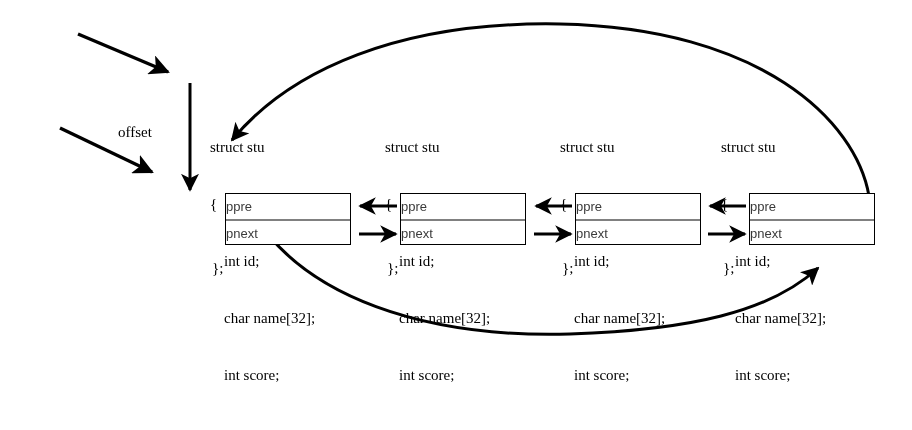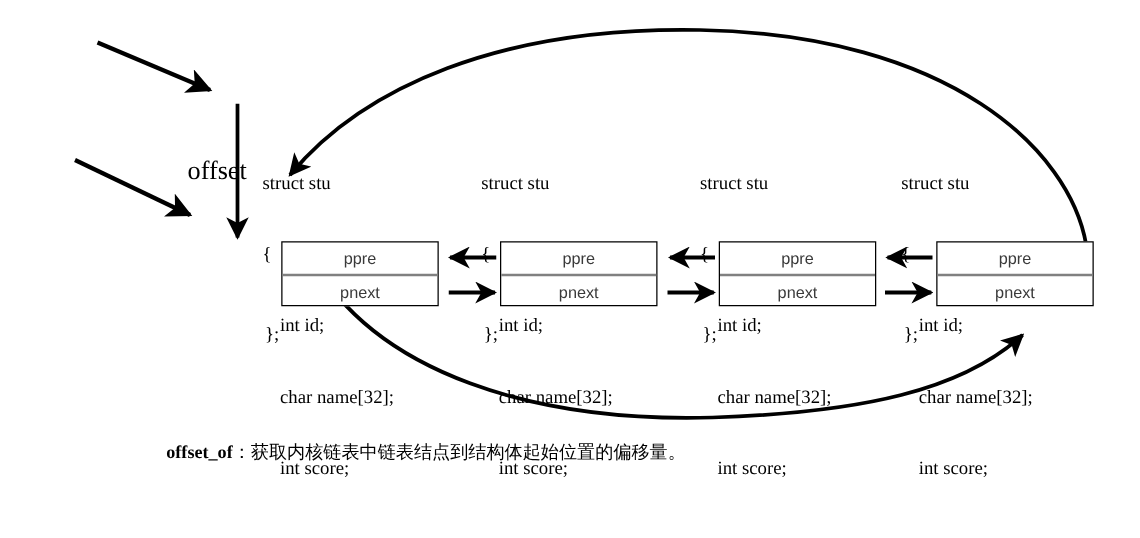--- a/index.html
+++ b/index.html
@@ -43,37 +43,35 @@
     position: absolute;
     width: 126px;
     height: 52px;
     border: 1px solid #000000;
     box-sizing: border-box;
     background: #ffffff;
   }
   .node-cell {
     height: 25px;
     line-height: 25px;
-    text-align: center;
     font-family: "Liberation Sans", sans-serif;
     font-size: 13px;
     color: #3a3a3a;
   }
   .node-divider {
     height: 2px;
     background: #808080;
   }
   .offset-label {
     position: absolute;
     left: 118px;
     top: 124px;
     font-family: "Liberation Serif", serif;
-    font-size: 21px;
+    font-size: 15px;
     color: #000000;
-    margin-left: 32px;
   }
   .caption {
     position: absolute;
     left: 133px;
     font-family: "Liberation Serif", "DejaVu Sans", sans-serif;
     font-size: 14.5px;
     color: #000000;
     white-space: pre;
   }
   .caption-term {
@@ -167,16 +165,15 @@
     <div class="struct-field">char name[32];</div>
     <div class="struct-field">int score;</div>
   </div>
   <div class="node-box" style="left:749px; top:193px;">
     <div class="node-cell">ppre</div>
     <div class="node-divider"></div>
     <div class="node-cell">pnext</div>
   </div>
   <div class="struct-brace-close" style="left:723px; top:260px;">};</div>
 
-  <div class="caption" id="caption-1"><span class="caption-term">offset_of</span><span>：</span><span>获取内核链表中链表结点到结构体起始位置的偏移量。</span></div>
 
 
 </div>
 
 </body></html>

